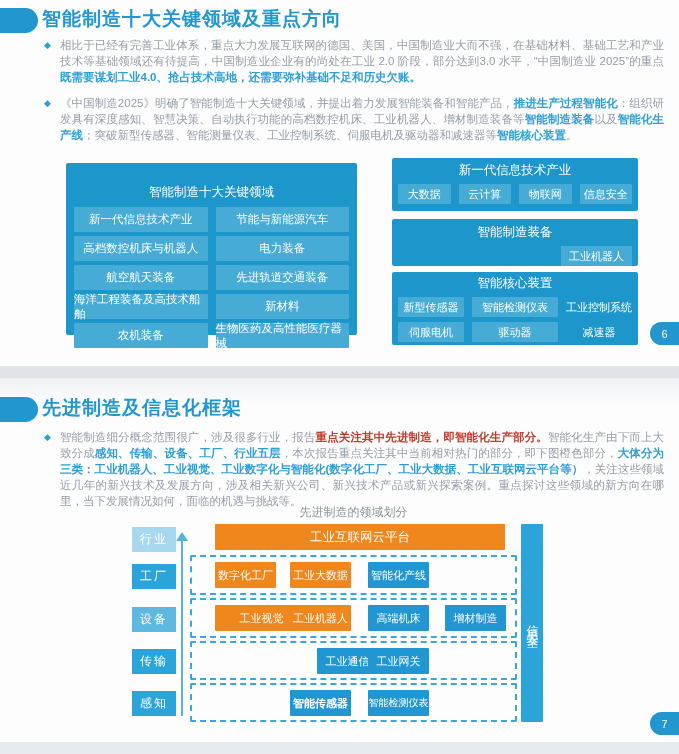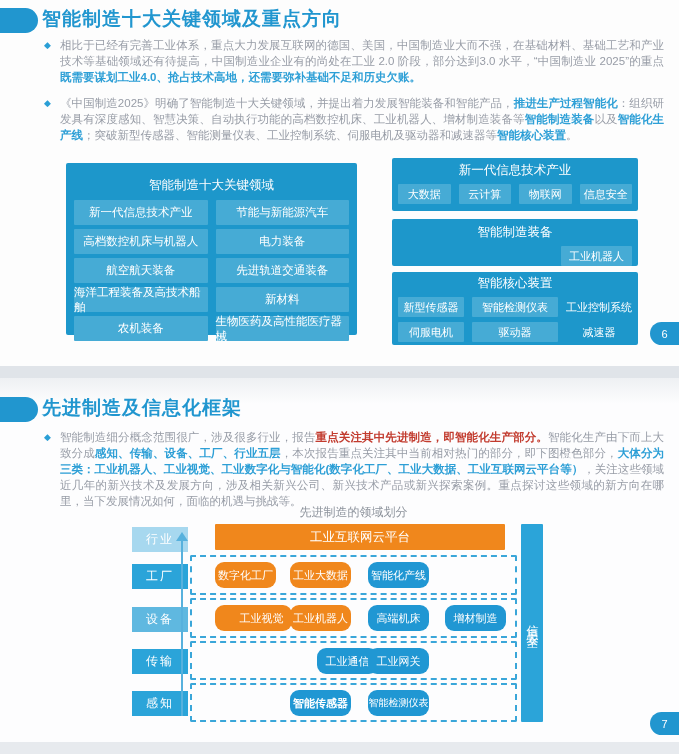--- a/index.html
+++ b/index.html
@@ -15,21 +15,21 @@
   .slide-title{position:absolute;left:42px;margin:0;font-size:19px;font-weight:bold;color:#2196cf;letter-spacing:1px;}
   .bullet{position:absolute;left:44px;width:620px;}
   .diamond{position:absolute;left:0;top:3px;font-size:9px;color:#2a9fd6;}
   .bullet p{margin:0 0 0 16px;width:604px;font-size:11.5px;line-height:16px;color:#979ca6;text-align:justify;}
   .seg-gray{color:#979ca6;}
   .seg-blue{color:#2d9fd6;font-weight:bold;}
   .seg-red{color:#c23b2e;font-weight:bold;}
 
   
   .big-panel{position:absolute;left:66px;top:163px;width:291px;height:172px;background:#1d97cb;border-radius:2px;}
-  .panel-title{text-align:center;color:#ffffff;font-size:12.5px;padding-top:14px;}
+  .panel-title{text-align:center;color:#ffffff;font-size:12.5px;padding-top:21px;}
   .grid2{display:grid;grid-template-columns:1fr 1fr;gap:4px 8px;padding:6px 8px 0 8px;}
   .cell{height:25px;background:#46abd5;color:#fff;font-size:11.5px;display:flex;align-items:center;justify-content:center;border-radius:1px;}
 
   
   .rp{position:absolute;left:392px;width:246px;background:#1d97cb;border-radius:2px;}
   #rp1{top:158px;height:53px;}
   #rp2{top:219px;height:47px;}
   #rp3{top:272px;height:73px;}
   .chip-row{display:flex;padding:5px 6px 0 6px;gap:8px;}
   .chip{background:#46abd5;color:#fff;font-size:11px;height:20px;display:flex;align-items:center;justify-content:center;border-radius:1px;flex:1;}
@@ -37,33 +37,33 @@
   .plain-label{color:#fff;font-size:11px;height:20px;display:flex;align-items:center;justify-content:center;flex:1;}
   #rp2 .chip-row{justify-content:flex-end;}
 
   .page-tab{position:absolute;right:0;width:29px;height:23px;background:#2196cf;border-radius:12px 0 0 12px;
     color:#fff;font-size:11px;display:flex;align-items:center;justify-content:center;}
   #tab6{top:322px;}
   #tab7{top:334px;}
 
   
   .diagram-caption{position:absolute;left:190px;top:126px;width:327px;text-align:center;font-size:12px;color:#8d939c;}
-  .layer-label{position:absolute;left:132px;width:56px;height:25px;color:#fff;font-size:12px;
+  .layer-label{position:absolute;left:132px;width:44px;height:25px;color:#fff;font-size:12px;
     display:flex;align-items:center;justify-content:center;letter-spacing:2px;}
   .lbl-light{background:#a7d8ef;}
   .lbl-med{background:#2ba4d9;}
   .lbl-soft{background:#5fb8e0;}
   .up-arrow-line{position:absolute;left:181px;top:162px;width:2px;height:176px;background:#57b1dd;}
   .up-arrow-head{position:absolute;left:176px;top:154px;width:0;height:0;
     border-left:6px solid transparent;border-right:6px solid transparent;border-bottom:9px solid #57b1dd;}
   .top-bar{position:absolute;left:215px;top:146px;width:290px;height:26px;background:#f0871c;
     color:#fff;font-size:12.5px;display:flex;align-items:center;justify-content:center;border-radius:1px;}
   .dashed-row{position:absolute;left:190px;width:327px;border:2px dashed #3aa6d9;box-sizing:border-box;border-radius:2px;}
   .dg-box{position:absolute;width:61px;height:26px;color:#fff;font-size:11px;line-height:12px;
-    display:flex;align-items:center;justify-content:center;text-align:center;border-radius:9px;}
+    display:flex;align-items:center;justify-content:center;text-align:center;border-radius:1px;}
   .dg-orange{background:#f0871c;}
   .dg-blue{background:#2097d3;}
   .dg-small{font-size:10px;}
   .security-bar{position:absolute;left:521px;top:146px;width:22px;height:198px;background:#2ba4d9;
     color:#fff;font-size:12px;display:flex;align-items:center;justify-content:center;
     writing-mode:vertical-rl;letter-spacing:4px;border-radius:1px;}
   .gap-band{position:absolute;left:0;top:366px;width:679px;height:12px;background:#e0e4e9;}
 </style>
 </head>
 <body>

